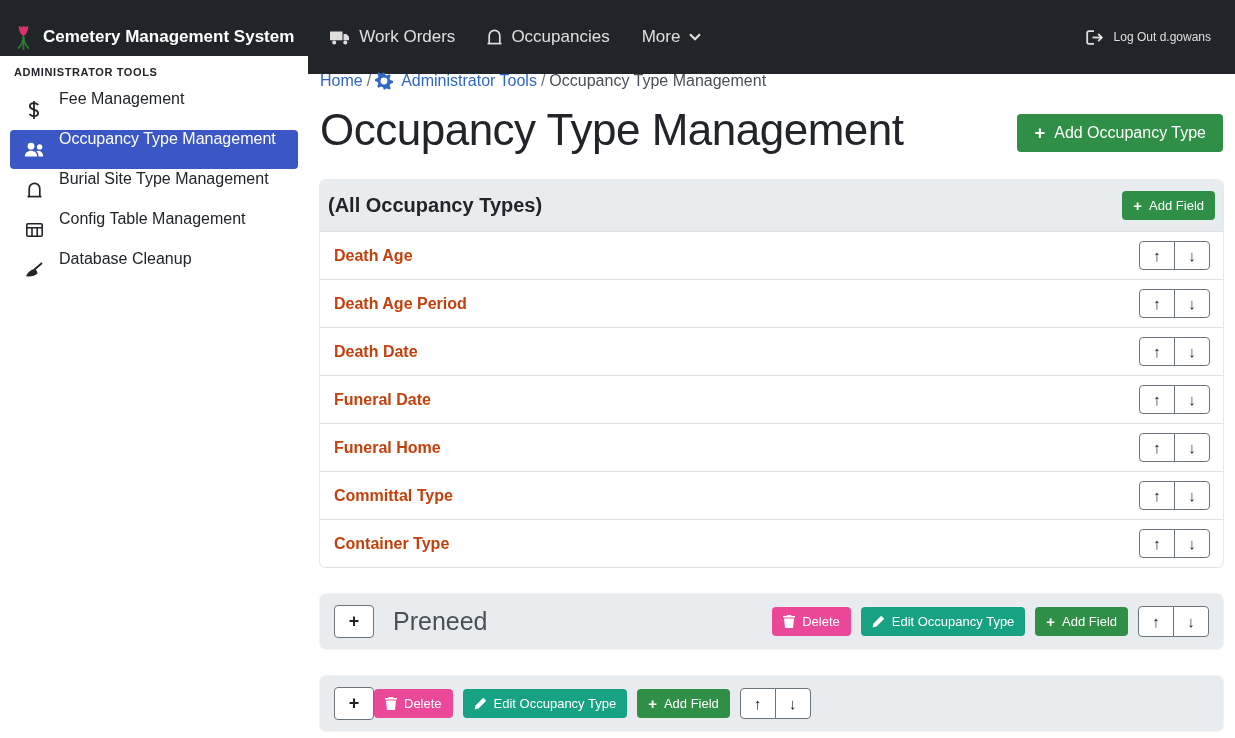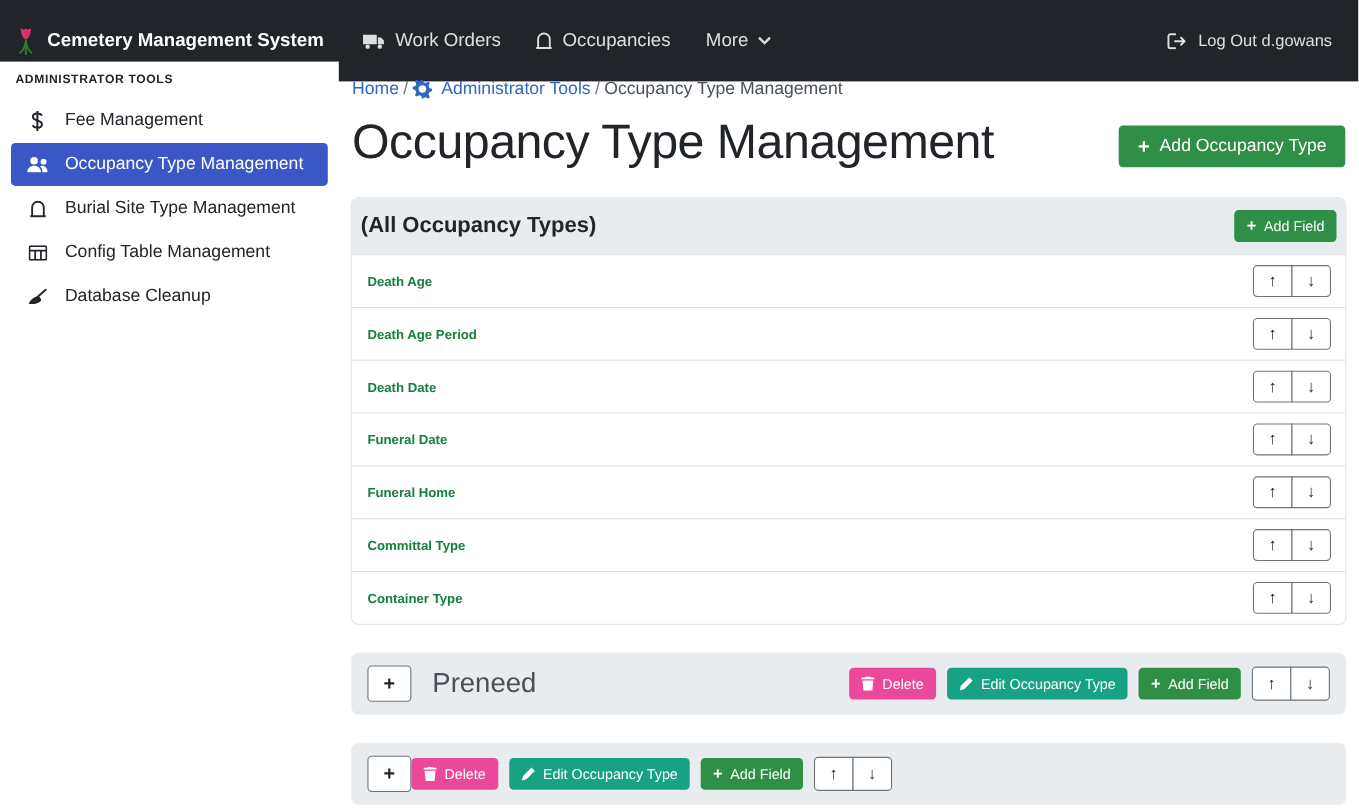--- a/index.html
+++ b/index.html
@@ -19,28 +19,28 @@
     background: #212529; display: flex; align-items: center;
     padding: 0 24px 0 14px; color: rgba(255,255,255,0.85);
   }
   .brand { display: flex; align-items: center; gap: 10px; color: #fff;
     font-weight: bold; font-size: 17px; margin-right: 20px; cursor: pointer; }
   .nav-items { display: flex; align-items: flex-start; }
   .nav-item { display: flex; align-items: center; gap: 9px; padding: 8px 16px;
     font-size: 17px; cursor: pointer; }
   .nav-item .icon { display: flex; align-items: center; }
   .nav-spacer { flex: 1; }
-  .logout { display: flex; align-items: center; gap: 9px; font-size: 15px; cursor: pointer; }
+  .logout { display: flex; align-items: center; gap: 9px; font-size: 12px; cursor: pointer; }
   .navbar .icon svg { display: block; }
 
   
   .sidebar { position: absolute; top: 56px; left: 0; width: 308px; bottom: 0; background: #fff; }
   .side-heading { font-size: 11px; font-weight: bold; letter-spacing: 0.6px;
     color: #212529; padding: 10px 14px 11px; }
-  .side-item { display: flex; align-items: center; gap: 13px; height: 39px;
+  .side-item { display: flex; gap: 13px; height: 39px;
     margin: 1px 10px; padding: 0 12px; border-radius: 4px; font-size: 16px;
     color: #212529; cursor: pointer; }
   .side-item .icon { width: 24px; display: flex; justify-content: center; align-items: center; }
   .side-item.active { background: #3a57c5; color: #fff; }
 
   
   .main { position: absolute; left: 308px; top: 56px; right: 0; bottom: 0;
     padding: 10px 12px 0 12px; overflow: hidden; }
 
   .breadcrumb { display: flex; align-items: center; gap: 4px; font-size: 16px; padding-top: 6px; }
@@ -63,21 +63,21 @@
   .btn .bicon { display: flex; align-items: center; }
 
   
   .card { margin-top: 26px; border-radius: 6px; overflow: hidden;
     box-shadow: 0 0 0 1px rgba(0,0,0,0.08), 0 1px 2px rgba(0,0,0,0.06); background: #fff; }
   .card-header { background: #e9ecef; padding: 11px 8px; display: flex;
     align-items: center; justify-content: space-between; }
   .card-title { font-size: 20px; font-weight: 600; color: #212529; }
   .field-row { display: flex; align-items: center; justify-content: space-between;
     padding: 9px 13px 9px 14px; border-top: 1px solid #dee2e6; background: #fff; }
-  .field-link { color: #15803d; font-weight: bold; font-size: 12px; }
+  .field-link { color: #c2410c; font-weight: bold; font-size: 16px; }
 
   .arrow-group { display: inline-flex; }
   .arrow-btn { cursor: pointer; background: #fff; border: 1px solid #6c757d;
     width: 36px; height: 29px; font-size: 15px; font-weight: bold; color: #212529;
     display: flex; align-items: center; justify-content: center; padding: 0; font-family: inherit; }
   .arrow-group .arrow-btn:first-child { border-radius: 4px 0 0 4px; }
   .arrow-group .arrow-btn:last-child { border-radius: 0 4px 4px 0; margin-left: -1px; }
 
   
   .section { margin-top: 27px; background: #e9ecef; border-radius: 6px;

